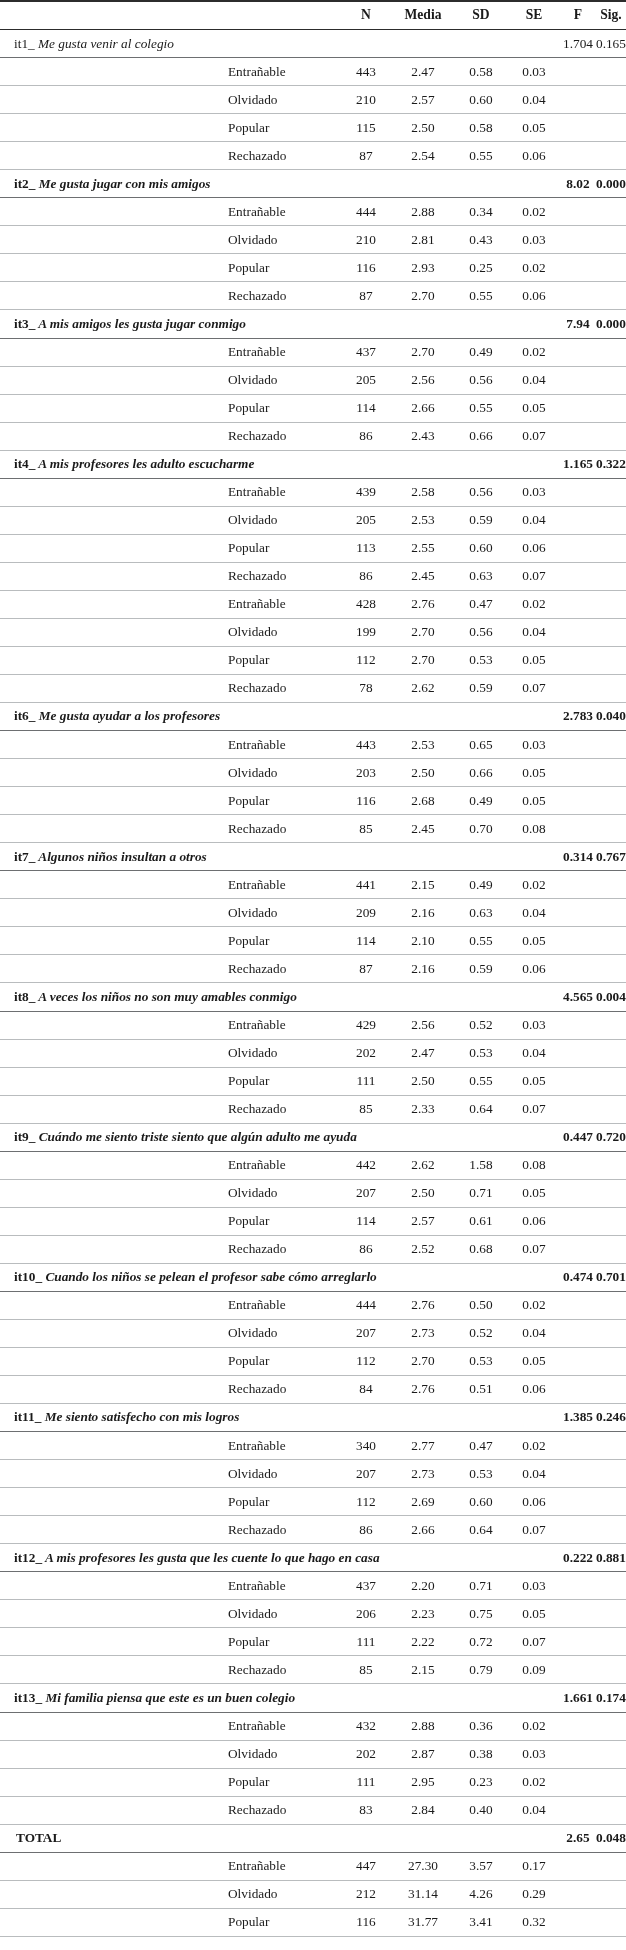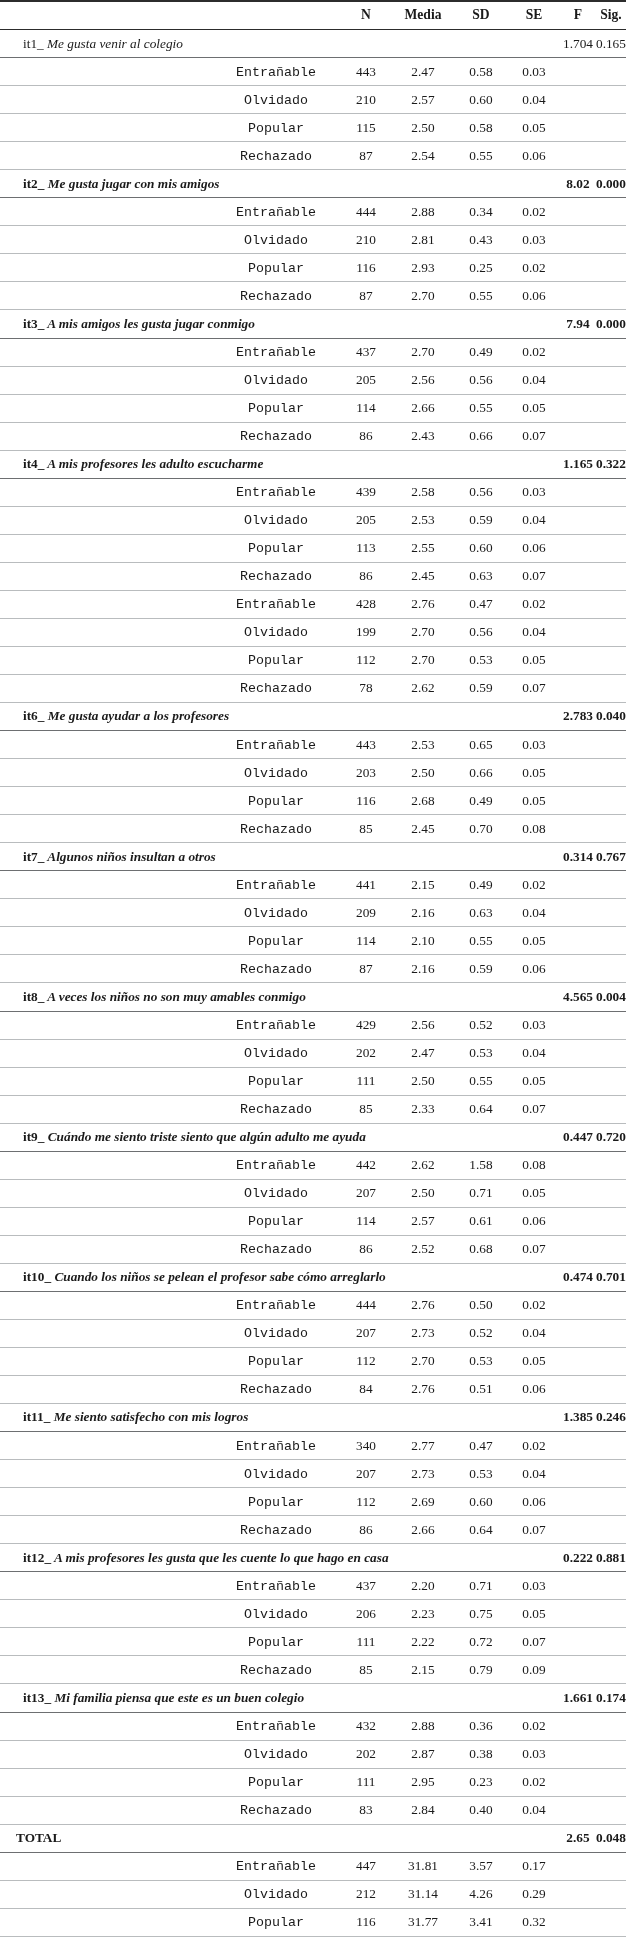--- a/index.html
+++ b/index.html
@@ -53,35 +53,34 @@
     border-bottom: 1px solid #6d6f71;
   }
   tr.item-row.after-group > td {
     border-top: 1.2px solid #6d6f71;
     font-weight: bold;
   }
 
   
   td.item-label {
     font-style: italic;
-    padding-left: 23px;
+    padding-left: 14px;
     padding-right: 4px;
     line-height: 1.22;
   }
   td.item-label .prefix {
     font-style: normal;
   }
   td.total-label {
     font-style: normal;
     padding-left: 16px;
   }
   td.group-label {
-    text-align: center;
+    text-align: left;
     padding-right: 16px;
-    font-family: Liberation Mono, monospace;
   }
   td.num {
     text-align: center;
   }
   td.stat {
     text-align: center;
   }
   td.pad-right { padding-right: 6px; }
 </style>
 </head>
@@ -693,21 +692,21 @@
       </tr>
       <tr class="item-row after-group">
         <td class="total-label" colspan="6"><span>TOTAL</span></td>
         <td class="stat">2.65</td>
         <td class="stat pad-right">0.048</td>
       </tr>
       <tr class="group-row">
         <td></td>
         <td class="group-label">Entrañable</td>
         <td class="num">447</td>
-        <td class="num">31.81</td>
+        <td class="num">27.30</td>
         <td class="num">3.57</td>
         <td class="num">0.17</td>
         <td class="stat"></td>
         <td class="stat pad-right"></td>
       </tr>
       <tr class="group-row">
         <td></td>
         <td class="group-label">Olvidado</td>
         <td class="num">212</td>
         <td class="num">31.14</td>

